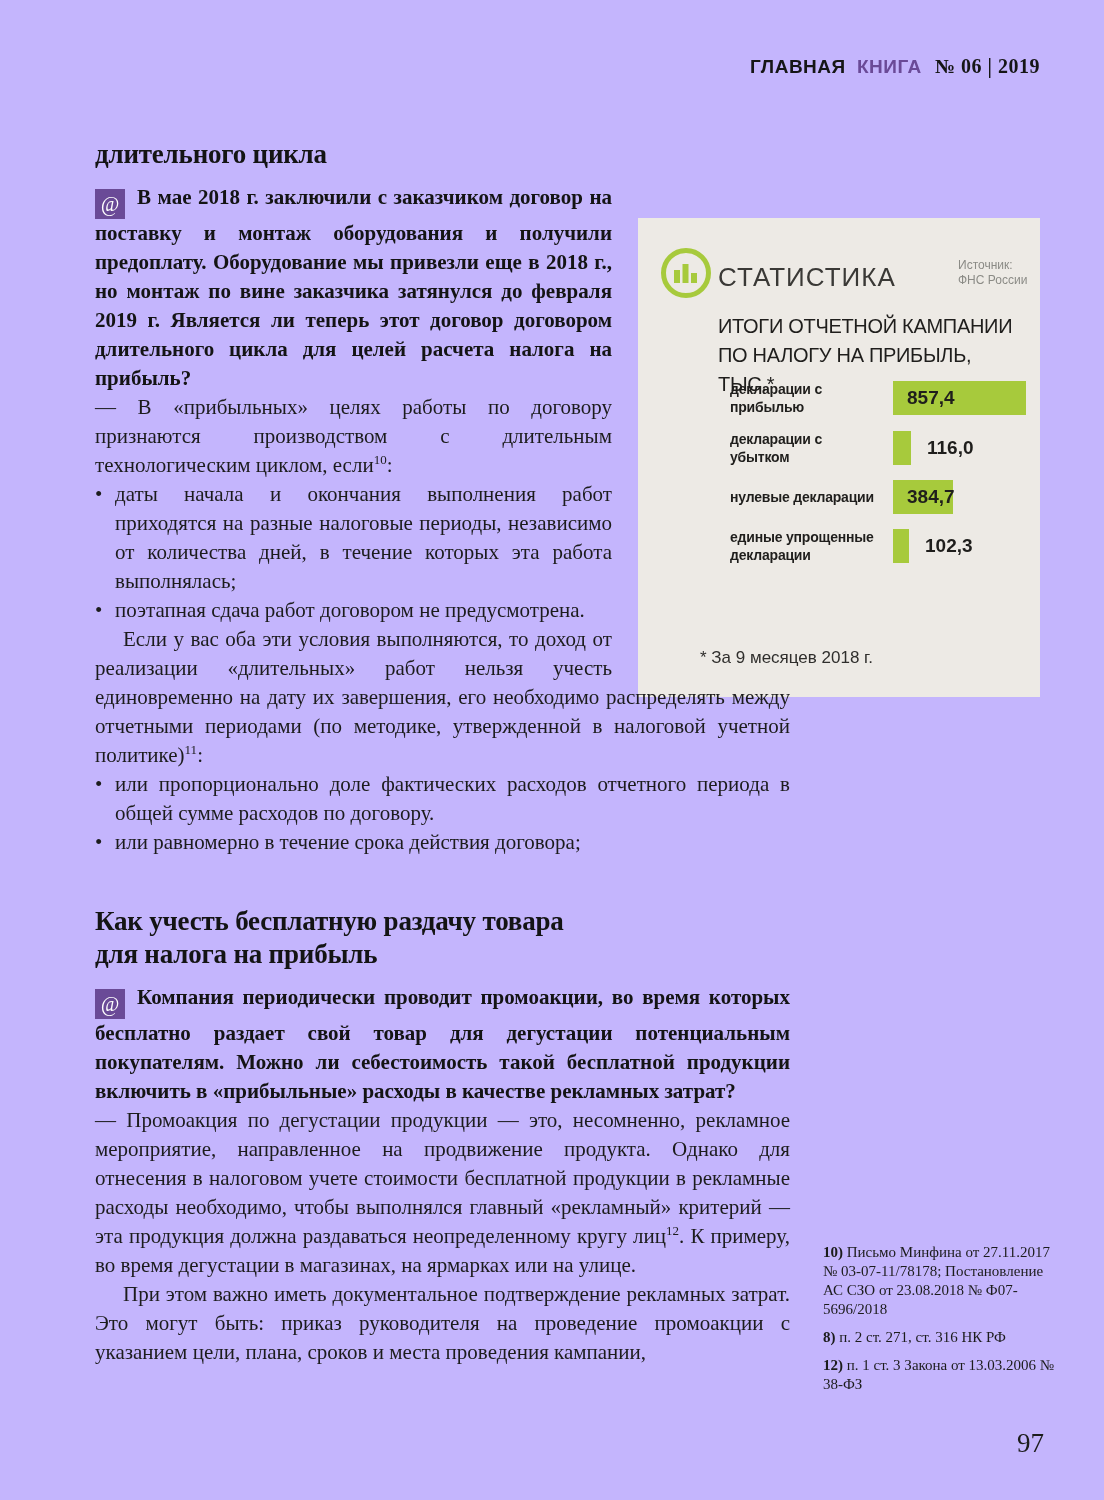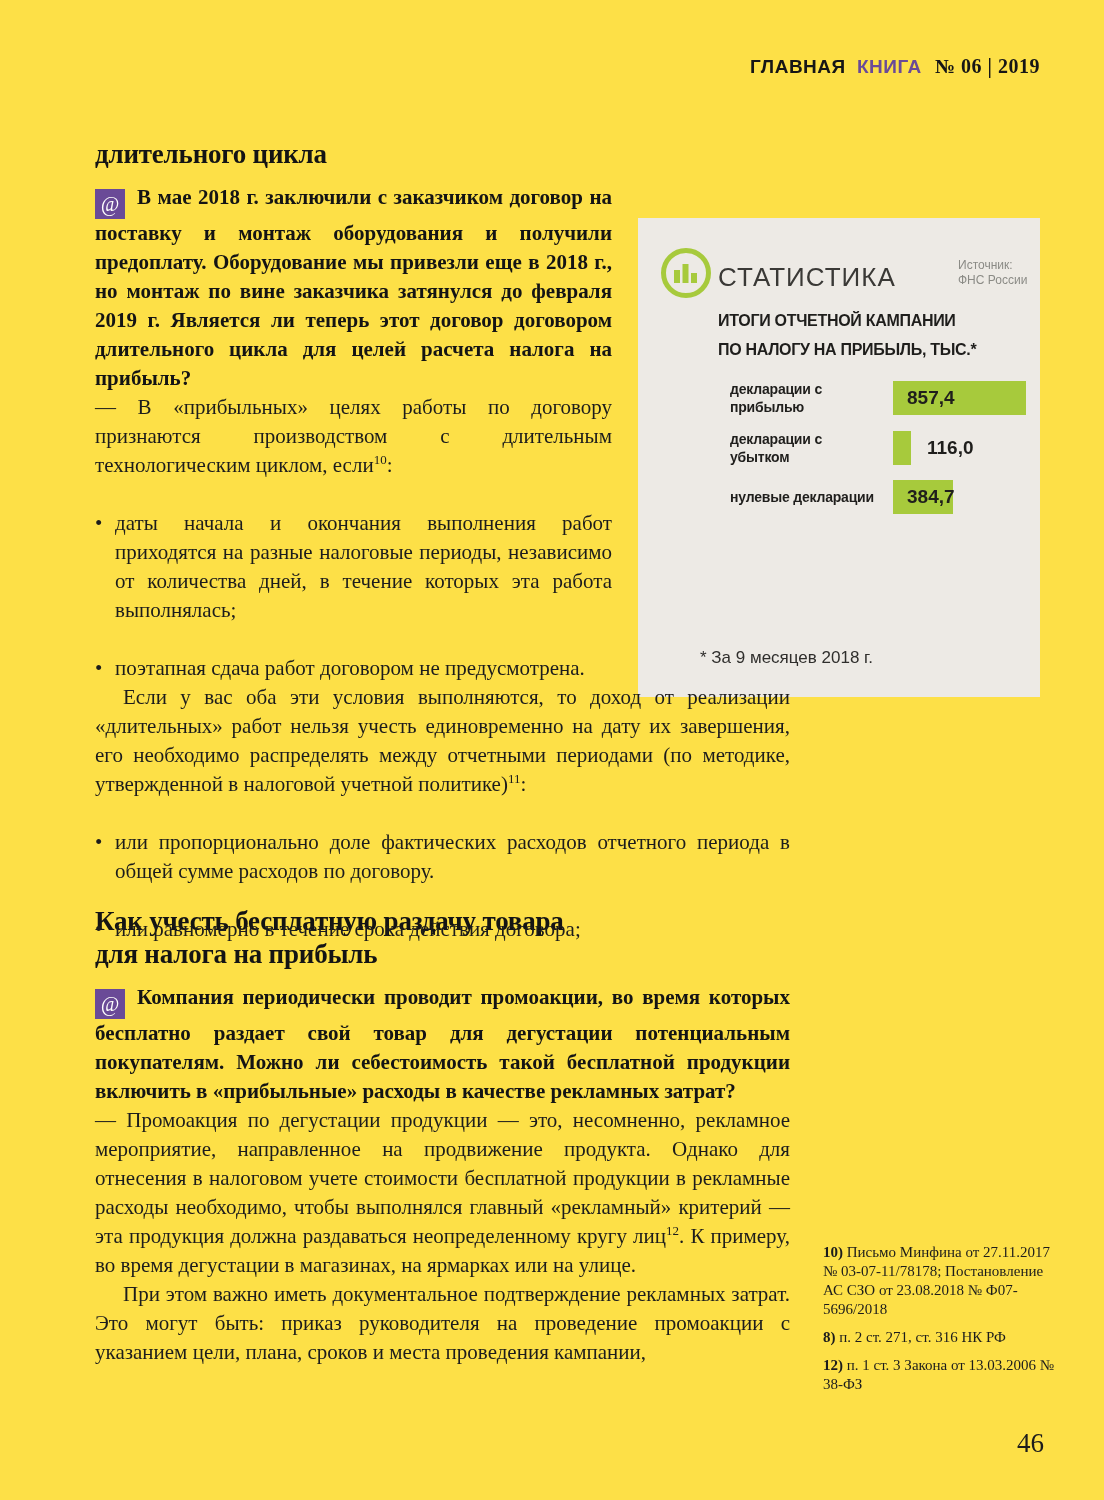--- a/index.html
+++ b/index.html
@@ -1,19 +1,19 @@
 <!DOCTYPE html>
 <html lang="ru"><head>
 <meta charset="utf-8">
 <style>
   html,body{margin:0;padding:0;background:#ffffff;}
   .page{
     position:relative;
     width:1104px;height:1500px;
-    background:#fde047;
+    background:#c4b5fd;
     font-family:"Liberation Serif","DejaVu Serif",serif;
     color:#1c1c1c;
     overflow:hidden;
   }
   
   .masthead{
     position:absolute;top:55px;right:64px;
     font-size:19px;letter-spacing:.5px;
     white-space:nowrap;
   }
@@ -40,21 +40,21 @@
   .article1-flow{position:relative;}
   .article1{height:767px;}
   .wrap-spacer{float:right;width:178px;height:486px;}
   p.q, p.a, p.bullet{
     margin:0;font-size:21px;line-height:29px;
     text-align:justify;
   }
   p.q{font-weight:bold;color:#141414;}
   p.a{color:#1c1c1c;}
   p.indent{text-indent:28px;}
-  p.bullet{padding-left:20px;text-indent:-20px;margin-top:29px;}
+  p.bullet{padding-left:20px;text-indent:-20px;}
   p.bullet .bullet-glyph{display:inline-block;width:20px;text-indent:0;}
   sup.fn-ref{font-size:13px;line-height:0;vertical-align:super;letter-spacing:0;}
   .at-icon{
     display:inline-block;width:30px;height:30px;
     background:#6a4a97;color:#ffffff;
     font-family:"Liberation Serif","DejaVu Serif",serif;
     font-size:20px;line-height:30px;text-align:center;
     font-weight:normal;font-style:italic;
     vertical-align:-7px;margin-right:12px;
   }
@@ -68,22 +68,22 @@
   .stats-icon{position:absolute;left:22px;top:29px;width:52px;height:52px;}
   .stats-kicker{
     position:absolute;left:80px;top:44px;
     font-size:26px;letter-spacing:1px;color:#3a3936;font-weight:normal;
   }
   .stats-source{
     position:absolute;left:320px;top:40px;
     font-size:12px;line-height:15px;color:#8b8b86;
   }
   .stats-title{
-    position:absolute;left:80px;top:88px;width:300px;
-    font-size:16px;line-height:29px;font-weight:bold;color:#1f1e1c;
+    position:absolute;left:80px;top:94px;width:300px;
+    font-size:20px;line-height:29px;font-weight:normal;color:#1f1e1c;
     letter-spacing:-0.3px;
   }
   .chart{position:absolute;left:92px;top:162px;width:300px;}
   .chart-row{display:flex;align-items:center;margin-bottom:14px;}
   .chart-label{
     width:150px;margin-right:13px;flex:none;
     font-size:14px;line-height:18px;font-weight:bold;color:#1f1e1c;
     letter-spacing:-0.2px;
   }
   .chart-bar-area{position:relative;flex:1;height:34px;}
@@ -154,20 +154,27 @@
         <div class="chart-bar-area">
           <div class="chart-bar" style="width: 18px; background: rgb(167, 202, 60);"></div>
           <div class="chart-value" style="left: 34px;">116,0</div>
         </div>
       </div>
       <div class="chart-row">
         <div class="chart-label">нулевые декларации</div>
         <div class="chart-bar-area">
           <div class="chart-bar" style="width: 60px; background: rgb(167, 202, 60);"></div>
           <div class="chart-value" style="left: 14px;">384,7</div>
+        </div>
+      </div>
+      <div class="chart-row">
+        <div class="chart-label">единые упрощенные декларации</div>
+        <div class="chart-bar-area">
+          <div class="chart-bar" style="width: 16px; background: rgb(167, 202, 60);"></div>
+          <div class="chart-value" style="left: 32px;">102,3</div>
         </div>
       </div>
     </div>
 
     <div class="stats-period">* За 9 месяцев 2018 г.</div>
   </div>
 
   <div class="main">
 
     <div class="article1">
@@ -197,15 +204,15 @@
     </div>
 
   </div>
 
   <div class="footnotes">
     <div class="footnote-item"><span class="fn-num">10)</span> <span>Письмо Минфина от 27.11.2017 № 03-07-11/78178; Постановление АС СЗО от 23.08.2018 № Ф07-5696/2018</span></div>
     <div class="footnote-item"><span class="fn-num">8)</span> <span>п. 2 ст. 271, ст. 316 НК РФ</span></div>
     <div class="footnote-item"><span class="fn-num">12)</span> <span>п. 1 ст. 3 Закона от 13.03.2006 № 38-ФЗ</span></div>
   </div>
 
-  <div class="page-number">46</div>
+  <div class="page-number">97</div>
 
 </div>
 
 </body></html>

